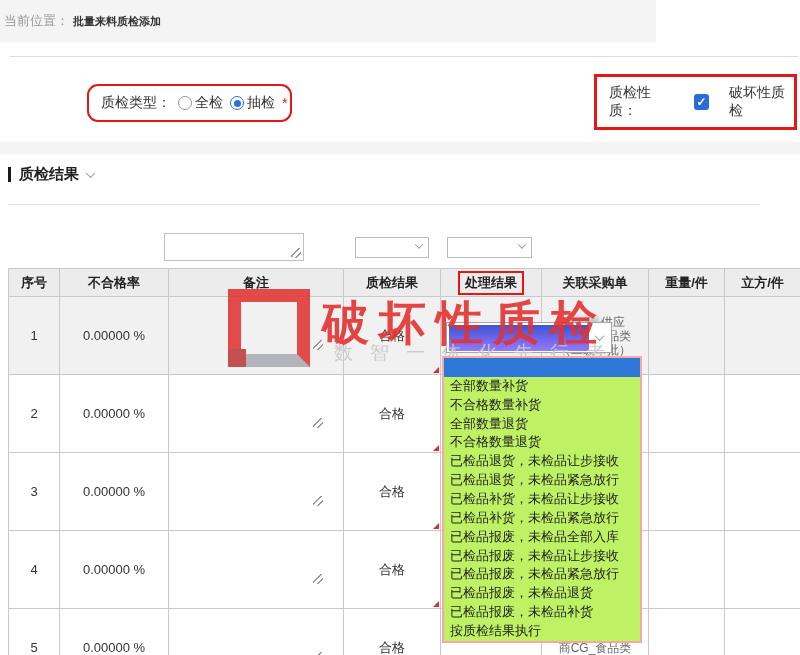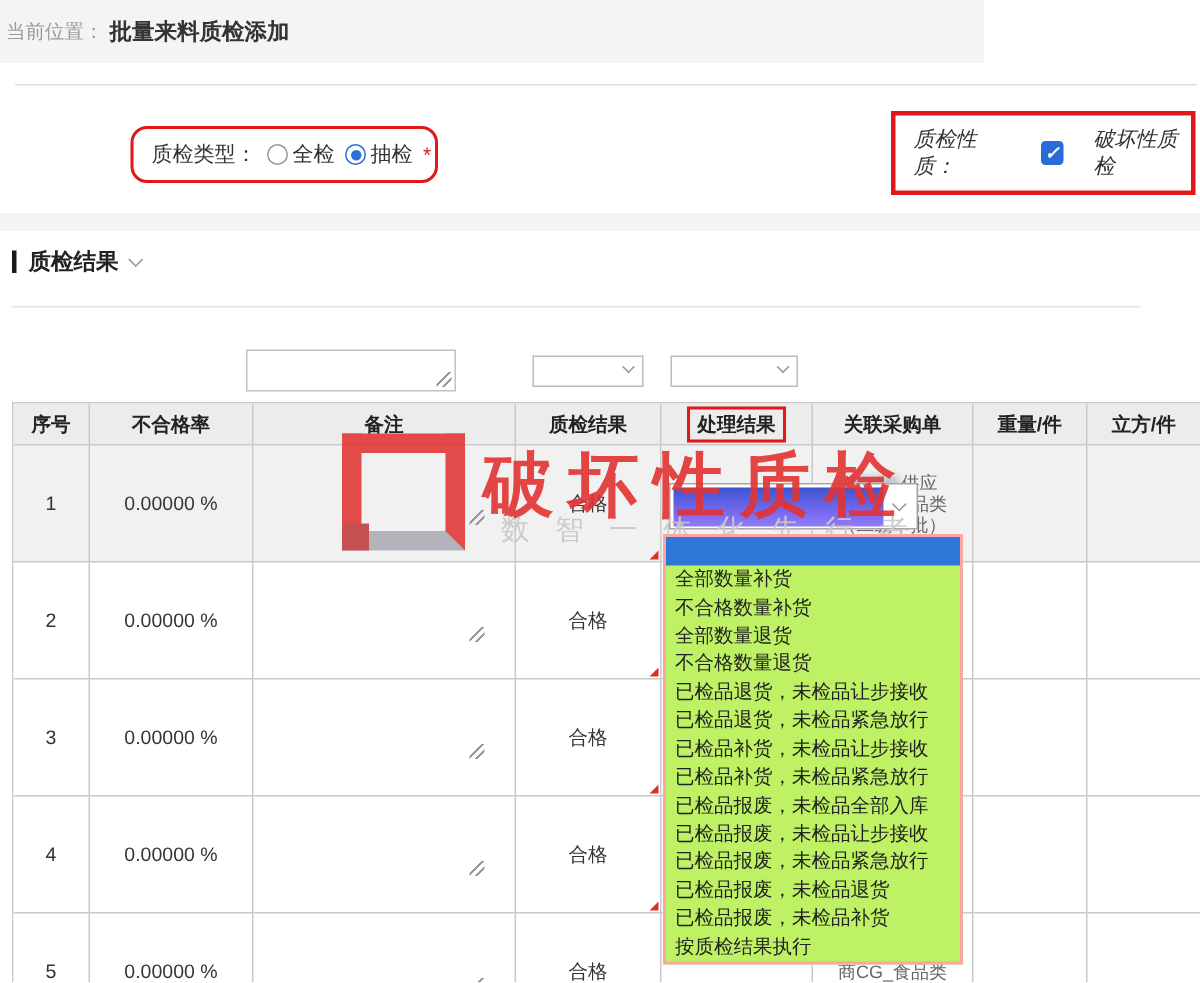--- a/index.html
+++ b/index.html
@@ -4,27 +4,27 @@
 <style>
   * { margin:0; padding:0; box-sizing:border-box; }
   html,body { width:800px; height:655px; overflow:hidden; background:#fff;
               font-family:"Liberation Sans", sans-serif; }
   .screen { position:relative; width:800px; height:655px; background:#fff; overflow:hidden; }
 
   
   .topbar { position:absolute; left:0; top:0; width:656px; height:42px;
             background:#f4f4f4; display:flex; align-items:center; padding-left:4px; }
   .bc-prefix { color:#999; font-size:13px; }
-  .bc-title  { color:#333; font-size:15px; font-weight:bold; margin-left:4px; }
+  .bc-title  { color:#333; font-size:11px; font-weight:bold; margin-left:4px; }
   .divider1 { position:absolute; left:10px; top:56px; width:788px; border-top:1px solid #dcdcdc; }
 
   
   .redbox { position:absolute; border:2px solid #e21717; display:flex; align-items:center; }
   .type-box   { left:87px;  top:84px; width:205px; height:38px; padding-left:12px; gap:7px;border-radius:11px; }
-  .nature-box { left:594px; top:74px; width:203px; height:56px; border-width:3px; padding-left:12px; gap:20px;font-style:italic; }
+  .nature-box { left:594px; top:74px; width:203px; height:56px; border-width:3px; padding-left:12px; gap:20px; }
   .form-label { font-size:14px; color:#333; }
   .radio-wrap { display:flex; align-items:center; gap:3px; font-size:14px; color:#333; cursor:pointer; }
   .rb { width:14px; height:14px; border:1px solid #999; border-radius:50%; background:#fff;
         display:inline-flex; align-items:center; justify-content:center; }
   .rb.checked { border-color:#2f6fd8; }
   .rb.checked::after { content:""; width:7px; height:7px; border-radius:50%; background:#2f6fd8; }
   .req { color:#e02020; font-size:14px; }
   .cb { width:16px; height:16px; background:#2b6bd9; border-radius:3px; color:#fff;
         font-size:12px; font-weight:bold; display:flex; align-items:center; justify-content:center; }
 

